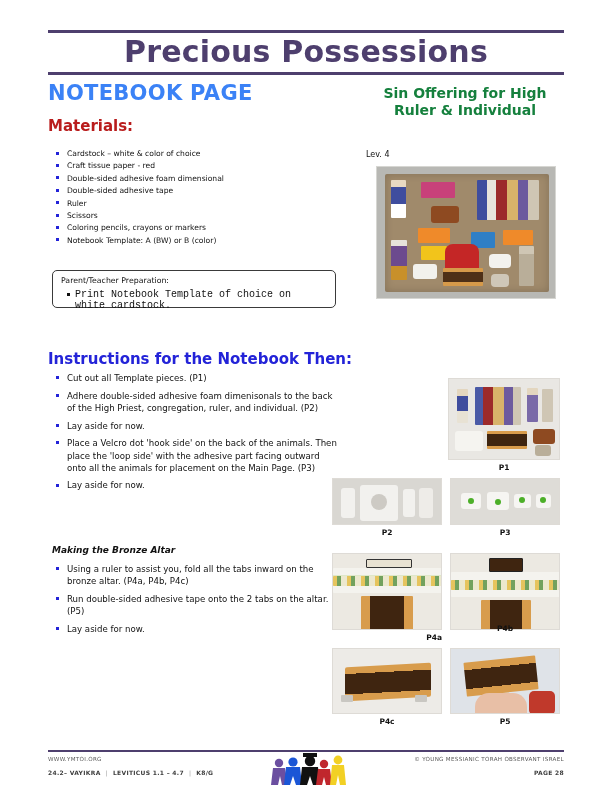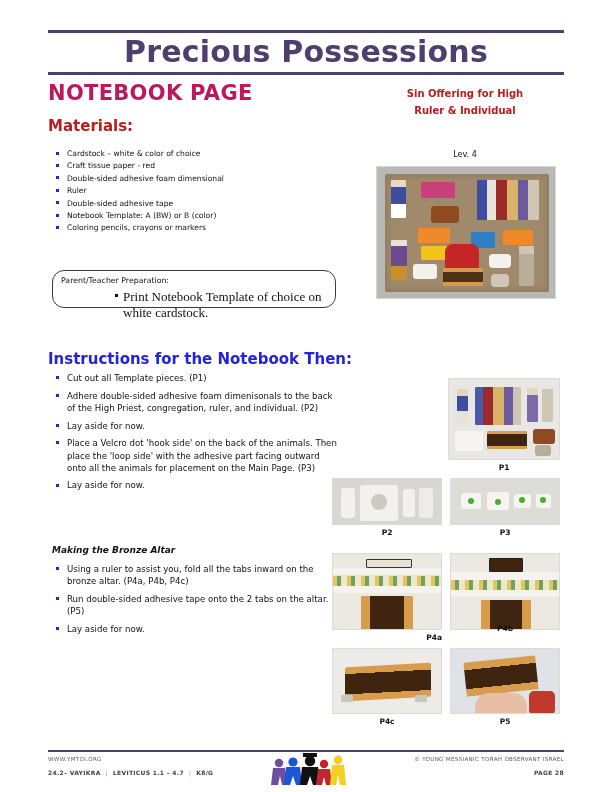--- a/index.html
+++ b/index.html
@@ -19,38 +19,38 @@
     display:flex;align-items:center;justify-content:center;
     font-family:"DejaVu Sans",sans-serif;
     font-size:30px;font-weight:bold;color:#4e3f6e;letter-spacing:0.2px;
     white-space:nowrap;
   }
 
   
   .nb-page{
     position:absolute;left:48px;top:81px;
     font-family:"DejaVu Sans",sans-serif;
-    font-size:21px;font-weight:bold;color:#be185d;letter-spacing:0.3px;
+    font-size:21px;font-weight:bold;color:#3b82f6;letter-spacing:0.3px;
   }
   .materials{
     position:absolute;left:48px;top:117px;
     font-family:"DejaVu Sans",sans-serif;
     font-size:15px;font-weight:bold;color:#b91c1c;
   }
 
   
   .right-title{
     position:absolute;left:366px;top:85px;width:198px;
     text-align:center;
     font-family:"DejaVu Sans",sans-serif;
-    font-size:10px;font-weight:bold;color:#b91c1c;line-height:17px;
+    font-size:14px;font-weight:bold;color:#15803d;line-height:17px;
   }
   .right-sub{
     position:absolute;left:366px;top:150px;width:198px;
-    text-align:center;font-family:"DejaVu Sans",sans-serif;
+    font-family:"DejaVu Sans",sans-serif;
     font-size:8px;color:#111;
   }
 
   
   ul.bl{list-style:none;margin:0;padding:0;}
   ul.bl li{
     position:relative;padding-left:11px;
     font-family:"DejaVu Sans",sans-serif;
     color:#111;
   }
@@ -58,26 +58,26 @@
     content:"";position:absolute;left:0;top:0.48em;
     width:3px;height:3px;background:#2323d8;
   }
 
   .mat-list{position:absolute;left:56px;top:148px;width:300px;}
   .mat-list li{font-size:7.6px;line-height:12.4px;}
 
   
   .prep{
     position:absolute;left:52px;top:270px;width:284px;height:38px;
-    border:1px solid #3a3a3a;border-radius:12px;box-sizing:border-box;
+    border:1px solid #3a3a3a;border-radius:5px;box-sizing:border-box;
     padding:5px 8px 0 8px;
   }
   .prep .t{font-family:"DejaVu Sans",sans-serif;font-size:7.8px;color:#111;}
   .prep ul{list-style:none;margin:4px 0 0 0;padding:0 0 0 6px;}
-  .prep ul li{position:relative;padding-left:8px;font-family:Liberation Serif, serif;font-size:13px;color:#111;margin-left:48px;}
+  .prep ul li{position:relative;padding-left:8px;font-family:Liberation Mono, monospace;font-size:10px;color:#111;}
   .prep ul li:before{content:"";position:absolute;left:0;top:0.42em;width:3px;height:3px;background:#111;}
 
   
   .instr-h{
     position:absolute;left:48px;top:350px;
     font-family:"DejaVu Sans",sans-serif;
     font-size:15px;font-weight:bold;color:#2323d8;
   }
   .instr-list{position:absolute;left:56px;top:372px;width:284px;}
   .instr-list li{font-size:8.6px;line-height:12.2px;margin-bottom:5.5px;}
@@ -133,24 +133,25 @@
   <div class="hdr-title">Precious Possessions</div>
   <div class="hdr-rule bot"></div>
 
   <div class="nb-page">NOTEBOOK PAGE</div>
   <div class="materials">Materials:</div>
 
   <ul class="bl mat-list">
     <li>Cardstock – white &amp; color of choice</li>
     <li>Craft tissue paper - red</li>
     <li>Double-sided adhesive foam dimensional</li>
+    <li>Double-sided adhesive tape</li>
     <li>Ruler</li>
-    <li>Double-sided adhesive tape</li>
+    <li>Scissors</li>
+    <li>Coloring pencils, crayons or markers</li>
     <li>Notebook Template: A (BW) or B (color)</li>
-    <li>Coloring pencils, crayons or markers</li>
   </ul>
 
   <div class="prep">
     <div class="t">Parent/Teacher Preparation:</div>
     <ul>
       <li>Print Notebook Template of choice on white cardstock.</li>
     </ul>
   </div>
 
   <div class="instr-h">Instructions for the Notebook Then:</div>

